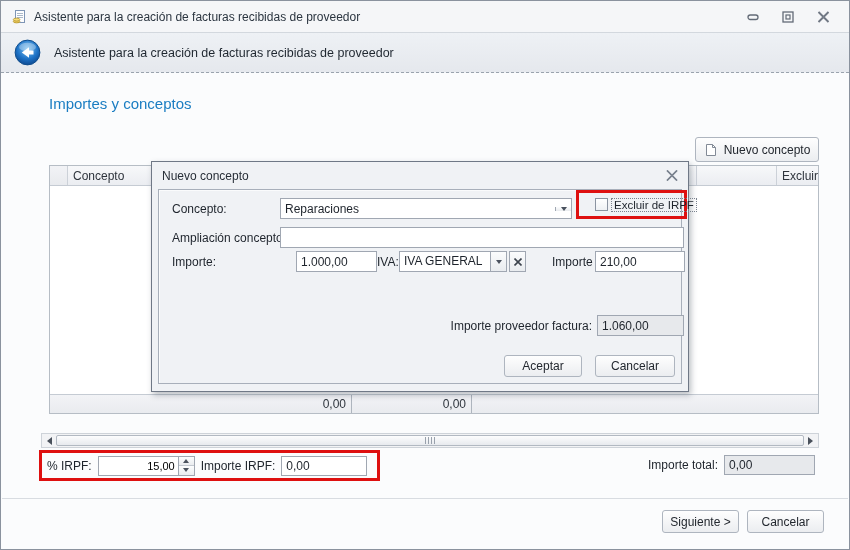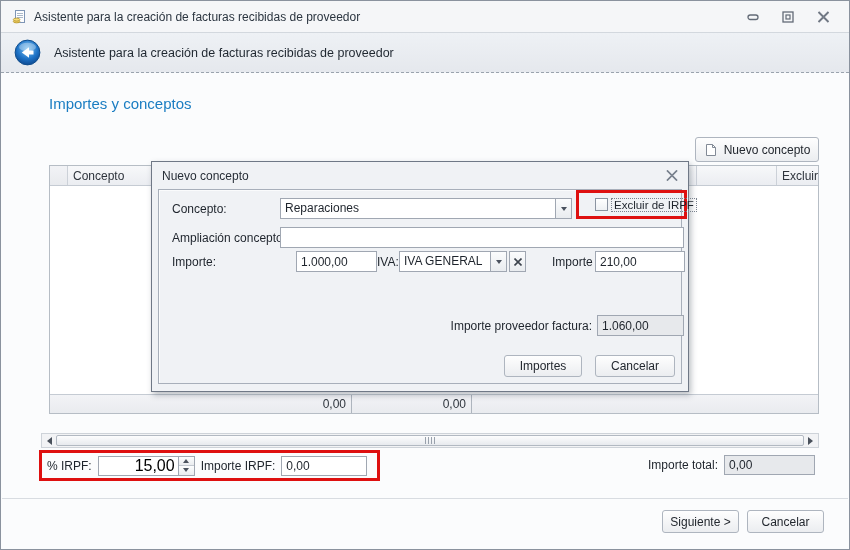--- a/index.html
+++ b/index.html
@@ -44,21 +44,21 @@
   .tri-right{width:0;height:0;border-top:4px solid transparent;border-bottom:4px solid transparent;border-left:5px solid #49505b;}
   .sthumb{flex:1;height:11px;background:linear-gradient(#fdfdfe,#e7eaee);border:1px solid #b2b9c2;border-radius:2px;
     display:flex;align-items:center;justify-content:center;gap:2px;}
   .gripbar{width:1px;height:7px;background:#99a1ac;}
   
   .irpf-box{position:absolute;left:38px;top:449px;width:341px;height:31px;border:3px solid #de1010;
     display:flex;align-items:center;gap:6px;padding:0 5px;}
   .field{height:20px;border:1px solid #a0a7b2;background:#fff;font-family:inherit;font-size:12px;color:#1e242c;padding:1px 4px;}
   .field.ro{background:#e7e9ec;}
   .spinner{width:97px;height:20px;border:1px solid #a0a7b2;background:#fff;display:flex;}
-  .spinner input{flex:1;min-width:0;border:none;outline:none;text-align:right;font-family:inherit;font-size:16px;padding:1px 3px;background:transparent;}
+  .spinner input{flex:1;min-width:0;border:none;outline:none;text-align:right;font-family:inherit;font-size:11px;padding:1px 3px;background:transparent;}
   .spin-btns{width:16px;border-left:1px solid #a0a7b2;display:flex;flex-direction:column;}
   .spin-up,.spin-down{flex:1;background:linear-gradient(#fcfdfe,#e9ecef);display:flex;align-items:center;justify-content:center;}
   .spin-up{border-bottom:1px solid #c2c8d0;}
   .tri-up{width:0;height:0;border-left:3px solid transparent;border-right:3px solid transparent;border-bottom:4px solid #4a525e;}
   .tri-down{width:0;height:0;border-left:3px solid transparent;border-right:3px solid transparent;border-top:4px solid #4a525e;}
   .total-wrap{position:absolute;right:34px;top:454px;display:flex;align-items:center;gap:6px;}
   
   .bottom-sep{position:absolute;left:1px;right:1px;top:497px;border-top:1px solid #d8dce1;}
   .btn-next{position:absolute;left:661px;top:509px;width:77px;height:23px;}
   .btn-cancel-main{position:absolute;left:746px;top:509px;width:77px;height:23px;}
@@ -211,21 +211,21 @@
     <span class="modal-title">Nuevo concepto</span>
     <span class="modal-close">
       <svg width="12" height="11" viewBox="0 0 12 11">
           <path d="M1 0.5 L11 10.5 M11 0.5 L1 10.5" stroke="#6a7380" stroke-width="1.7"></path>
           <path d="M1 0.5 L11 10.5 M11 0.5 L1 10.5" stroke="#99a1ab" stroke-width="0.5"></path>
         </svg>
     </span>
     <div class="modal-panel"></div>
 
     <span class="mlabel" style="left:20px;top:40px;">Concepto:</span>
-    <div class="combo" style="left:128px;top:36px;width:292px;">
+    <div class="combo" style="left:128px;top:36px;width:292px;align-items:center;">
       <span class="combo-text">Reparaciones</span>
       <span class="combo-btn">
           <span class="tri-down"></span>
         </span>
     </div>
     <div class="red-check-box">
       <span class="checkbox"></span>
       <span class="check-label">Excluir de IRPF</span>
     </div>
 
@@ -245,17 +245,17 @@
       <svg width="8" height="8" viewBox="0 0 8 8">
           <path d="M0.5 0.5 L7.5 7.5 M7.5 0.5 L0.5 7.5" stroke="#3c434d" stroke-width="1.6"></path>
         </svg>
     </span>
     <span class="mlabel" style="left:375px;top:93px;padding-left:25px;">Importe IVA:</span>
     <input class="field mfield" style="left: 443px; top: 89px; width: 90px;" value="210,00">
 
     <span class="mlabel" style="left:280px;top:157px;width:160px;text-align:right;">Importe proveedor factura:</span>
     <input class="field ro mfield" style="left: 445px; top: 153px; width: 87px;" readonly="" value="1.060,00">
 
-    <button class="btn" style="left:352px;top:193px;width:78px;">Importes</button>
+    <button class="btn" style="left:352px;top:193px;width:78px;">Aceptar</button>
     <button class="btn" style="left:443px;top:193px;width:80px;">Cancelar</button>
   </div>
 
 </div>
 
 </body></html>

